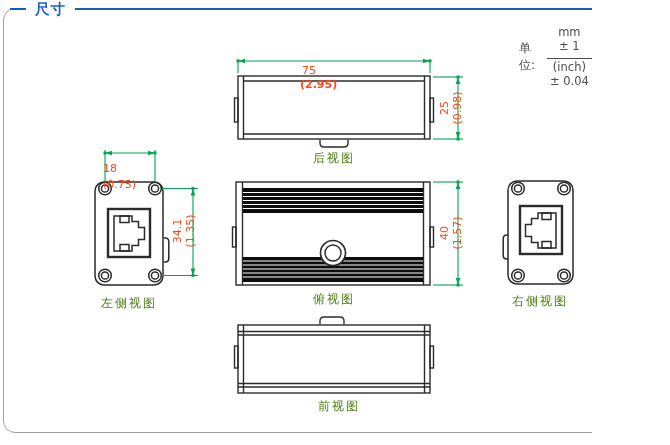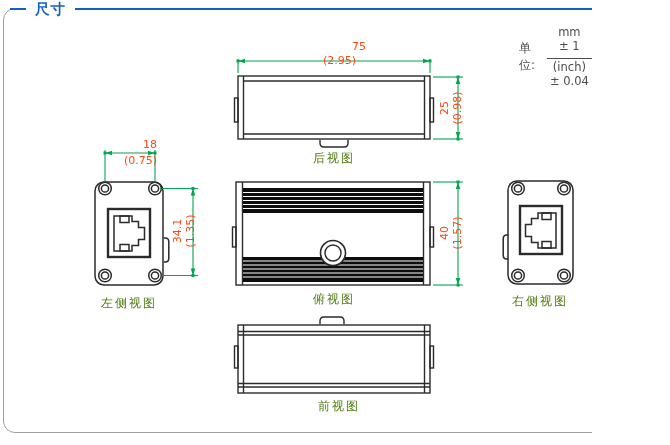--- a/index.html
+++ b/index.html
@@ -9,21 +9,21 @@
          border:1.5px solid #a0a0a0;border-radius:12px;background:#fff;}
   .blue-line{position:absolute;left:10px;top:7.5px;width:650px;height:2.5px;background:#1560bd;z-index:2;}
   .page-title{position:absolute;left:26px;top:0px;z-index:3;background:#fff;padding:0 9px;
               color:#1560bd;font-weight:bold;font-size:14.5px;letter-spacing:1px;}
   .unit{position:absolute;left:519px;top:25px;display:flex;align-items:center;gap:11px;
         color:#4c4c4c;font-size:12px;z-index:4;}
   .frac{display:inline-flex;flex-direction:column;text-align:center;font-size:11.5px;}
   .frac .num{padding:0 9px 5px;border-bottom:1.4px solid #4c4c4c;}
   .frac .den{padding-top:1px;}
   .view-svg{position:absolute;}
-  .dim-text{position:absolute;color:#ff4716;font-size:11px;text-align:right;line-height:12px;z-index:5;}
+  .dim-text{position:absolute;color:#ff4716;font-size:11px;text-align:left;line-height:12px;z-index:5;margin-top:24px;}
   .dim-rot{position:absolute;width:56px;height:28px;color:#ff4716;font-size:11px;text-align:center;
            line-height:13px;transform:rotate(-90deg);transform-origin:center center;z-index:5;}
   .view-label{position:absolute;width:110px;text-align:center;color:#4d7c0f;
               font-size:12px;letter-spacing:2px;}
 </style>
 </head>
 <body>
 
 <div class="stage">
 
@@ -63,21 +63,21 @@
       <polygon points="205,21 198,18.7 198,23.3"></polygon>
       <polygon points="233,37 230.7,44 235.3,44"></polygon>
       <polygon points="233,99 230.7,92 235.3,92"></polygon>
       <rect x="11.5" y="19.5" width="3" height="3"></rect>
       <rect x="203.5" y="19.5" width="3" height="3"></rect>
       <rect x="231.5" y="35.5" width="3" height="3"></rect>
       <rect x="231.5" y="97.5" width="3" height="3"></rect>
     </g>
   </svg>
   <div class="dim-text" style="left:302px;top:41px;width:64px;">75</div>
-  <div class="dim-text" style="left:292px;top:55px;width:64px;">(2.95)</div>
+  <div class="dim-text" style="left:300px;top:55px;width:64px;font-weight:bold;">(2.95)</div>
   <div class="dim-rot" style="left:424px;top:94px;">
     <div>25</div>
     <div>(0.98)</div>
   </div>
   <div class="view-label" style="left:279px;top:150px;">后视图</div>
 
   <svg class="view-svg" style="left:225px;top:170px;" width="250" height="135" viewBox="0 0 250 135">
     <g stroke="#2b2b2b" fill="none" stroke-width="1.4">
       <rect x="11" y="12" width="194" height="103"></rect>
       <line x1="17.5" y1="12" x2="17.5" y2="115"></line>

